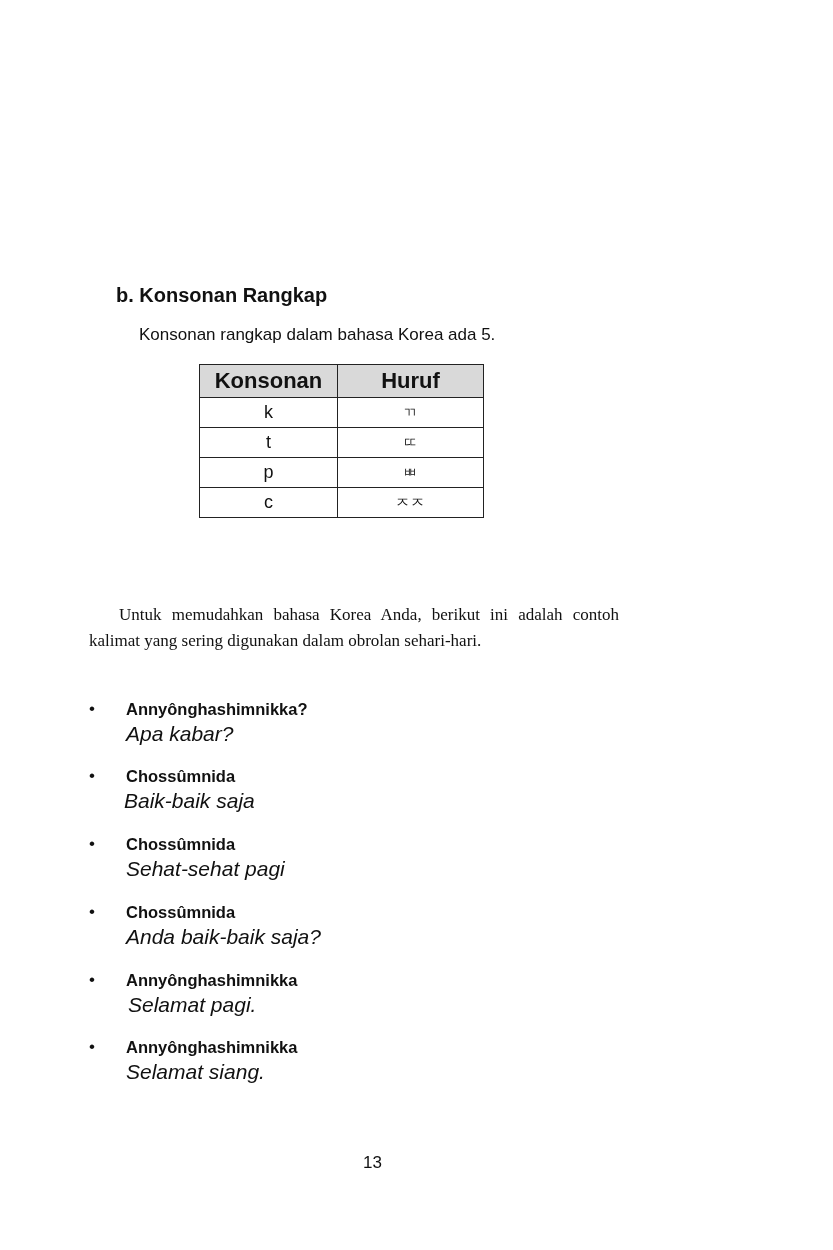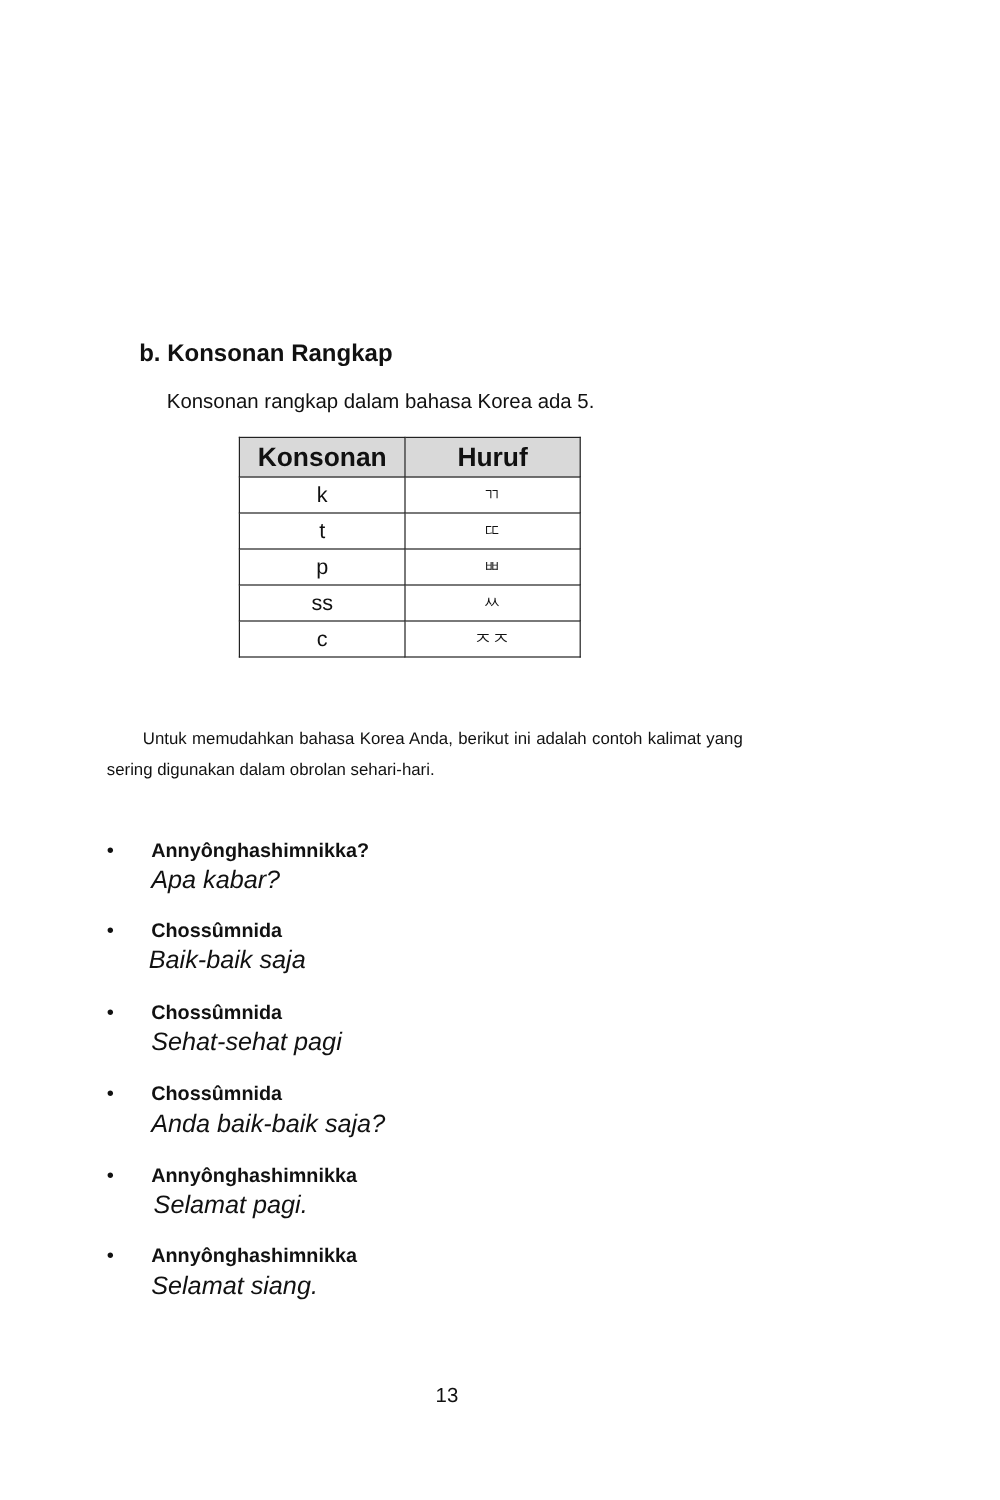--- a/index.html
+++ b/index.html
@@ -8,22 +8,22 @@
   .abs { position: absolute; }
   .heading { left: 116px; top: 284px; font-size: 20px; font-weight: bold; white-space: nowrap; }
   .intro { left: 139px; top: 325px; font-size: 17px; white-space: nowrap; }
   table.kons { position: absolute; left: 199px; top: 364px; width: 285px;
                border-collapse: collapse; }
   table.kons th, table.kons td { border: 1.5px solid #222; text-align: center; padding: 0; }
   table.kons th { background: #d9d9d9; font-size: 22px; font-weight: bold; height: 32px; margin-left: 48px; }
   table.kons th:first-child { width: 137px; }
   table.kons td { font-size: 18px; height: 29px; }
   table.kons td.hangul { font-family: "DejaVu Sans", sans-serif; font-size: 14px; letter-spacing: 1px; }
-  .para { left: 89px; top: 602px; width: 530px; font-size: 14px; line-height: 26px;
-          text-align: justify; }
+  .para { left: 89px; top: 602px; width: 530px; font-size: 17px; line-height: 26px;
+          text-align: justify; font-family: Liberation Serif, serif; }
   .para .indent { display: inline-block; width: 30px; }
   .list { left: 89px; top: 697px; }
   .item { position: absolute; left: 0; width: 400px; }
   .bullet { position: absolute; left: 0; top: 0; font-size: 17px; line-height: 24px; }
   .term { position: absolute; left: 37px; top: 0; font-size: 16.5px; font-weight: bold;
           line-height: 24px; white-space: nowrap; }
   .trans { position: absolute; left: 37px; top: 25px; font-size: 21px; font-style: italic;
            line-height: 24px; white-space: nowrap; }
   .pagenum { left: 363px; top: 1153px; font-size: 17px; }
 </style>
@@ -45,24 +45,20 @@
       <td>k</td>
       <td class="hangul">ㄲ</td>
     </tr>
     <tr>
       <td>t</td>
       <td class="hangul">ㄸ</td>
     </tr>
     <tr>
       <td>p</td>
       <td class="hangul">ㅃ</td>
-    </tr>
-    <tr>
-      <td>ss</td>
-      <td class="hangul">ㅆ</td>
     </tr>
     <tr>
       <td>c</td>
       <td class="hangul">ㅈㅈ</td>
     </tr>
   </tbody>
 </table>
 
 <div class="abs para"><span class="indent"></span><span>Untuk memudahkan bahasa Korea Anda, berikut ini adalah contoh kalimat yang sering digunakan dalam obrolan sehari-hari.</span></div>
 

